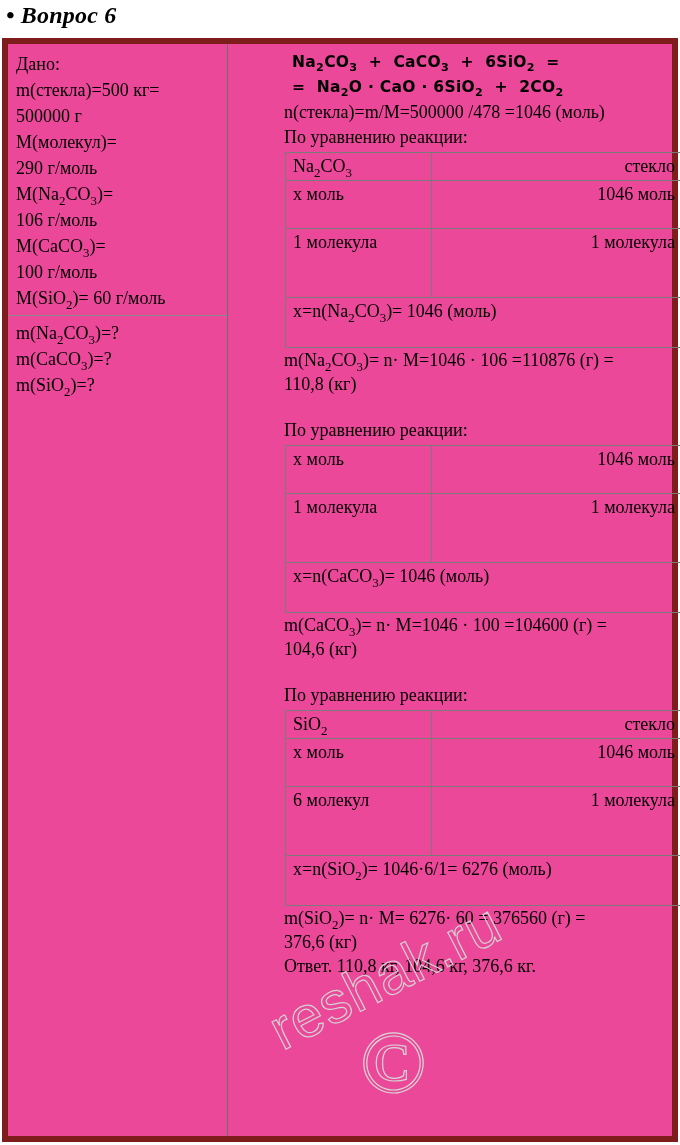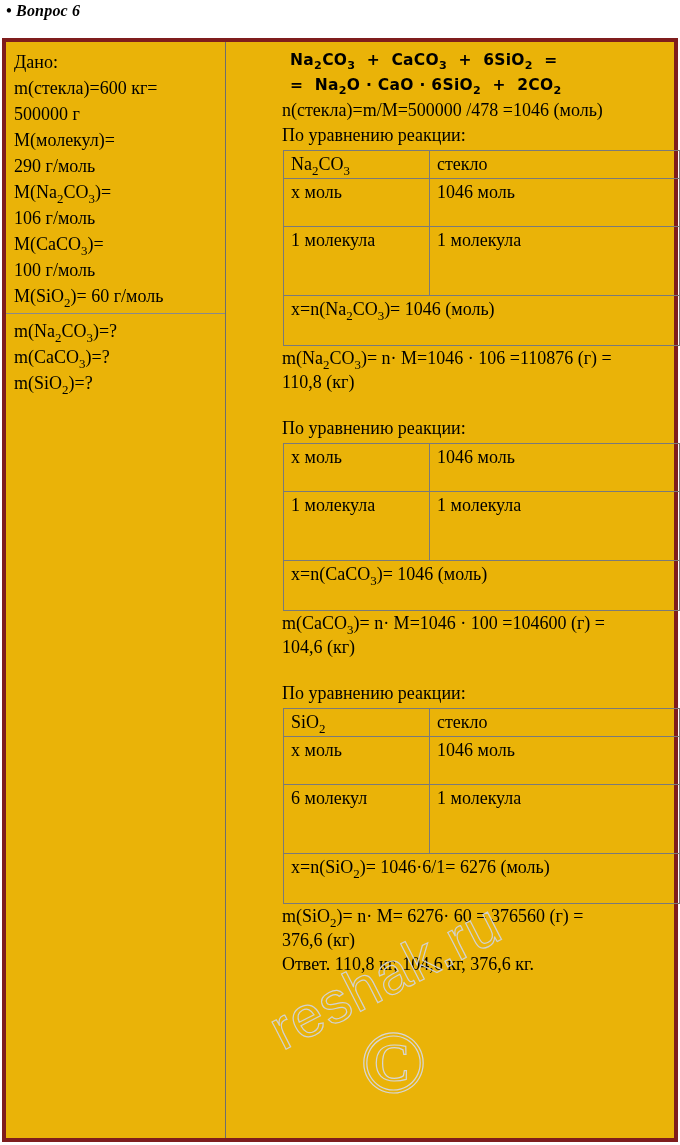--- a/index.html
+++ b/index.html
@@ -21,43 +21,43 @@
     position: relative;
     height: 30px;
     padding: 3px 6px 0 6px;
   }
   .header-title {
     position: absolute;
     left: 6px;
     top: 2px;
     font-weight: bold;
     font-style: italic;
-    font-size: 16px;
+    font-size: 24px;
     letter-spacing: 0.2px;
   }
   .header-credit {
     position: absolute;
     right: 8px;
     top: 5px;
     font-size: 16px;
     font-style: normal;
     margin-top: 40px;
   }
 
   
   .frame {
     position: absolute;
     left: 2px;
     top: 38px;
     width: 676px;
     height: 1104px;
-    border: 4px solid #7f1d1d;
+    border: 6px solid #7f1d1d;
     display: flex;
     align-items: stretch;
-    background: #eab308;
+    background: #ec4899;
   }
 
   
   .col-left {
     width: 220px;
     flex: 0 0 220px;
     border-right: 1px solid #6e6e6e;
     position: relative;
     padding: 4px 0 0 0;
   }
@@ -107,21 +107,21 @@
     table-layout: fixed;
   }
   table.prop td {
     border: 1px solid #7a7a7a;
     font-size: 18px;
     padding: 1px 6px 2px 7px;
     vertical-align: top;
     line-height: 24px;
   }
   td.c1 { width: 146px; }
-  td.c2 { width: 250px; }
+  td.c2 { width: 250px; text-align: right; }
   tr.r-head td { height: 27px; }
   tr.r-mol  td { height: 48px; }
   tr.r-mlc  td { height: 69px; }
   tr.r-res  td { height: 50px; }
 
   sub { font-size: 0.72em; line-height: 0; }
 
   
   .watermark {
     position: absolute;
@@ -165,21 +165,21 @@
     <span>Вопрос 6</span>
   </div>
   <div class="header-credit">© reshak.ru</div>
 </div>
 
 <div class="frame">
 
   <div class="col-left">
     <div class="given-block">
       <div class="given-line">Дано:</div>
-      <div class="given-line">m(стекла)=600 кг=</div>
+      <div class="given-line">m(стекла)=500 кг=</div>
       <div class="given-line">500000 г</div>
       <div class="given-line">M(молекул)=</div>
       <div class="given-line">290 г/моль</div>
       <div class="given-line">M(Na<sub>2</sub>CO<sub>3</sub>)=</div>
       <div class="given-line">106 г/моль</div>
       <div class="given-line">M(CaCO<sub>3</sub>)=</div>
       <div class="given-line">100 г/моль</div>
       <div class="given-line">M(SiO<sub>2</sub>)= 60 г/моль</div>
     </div>
     <div class="find-block">

